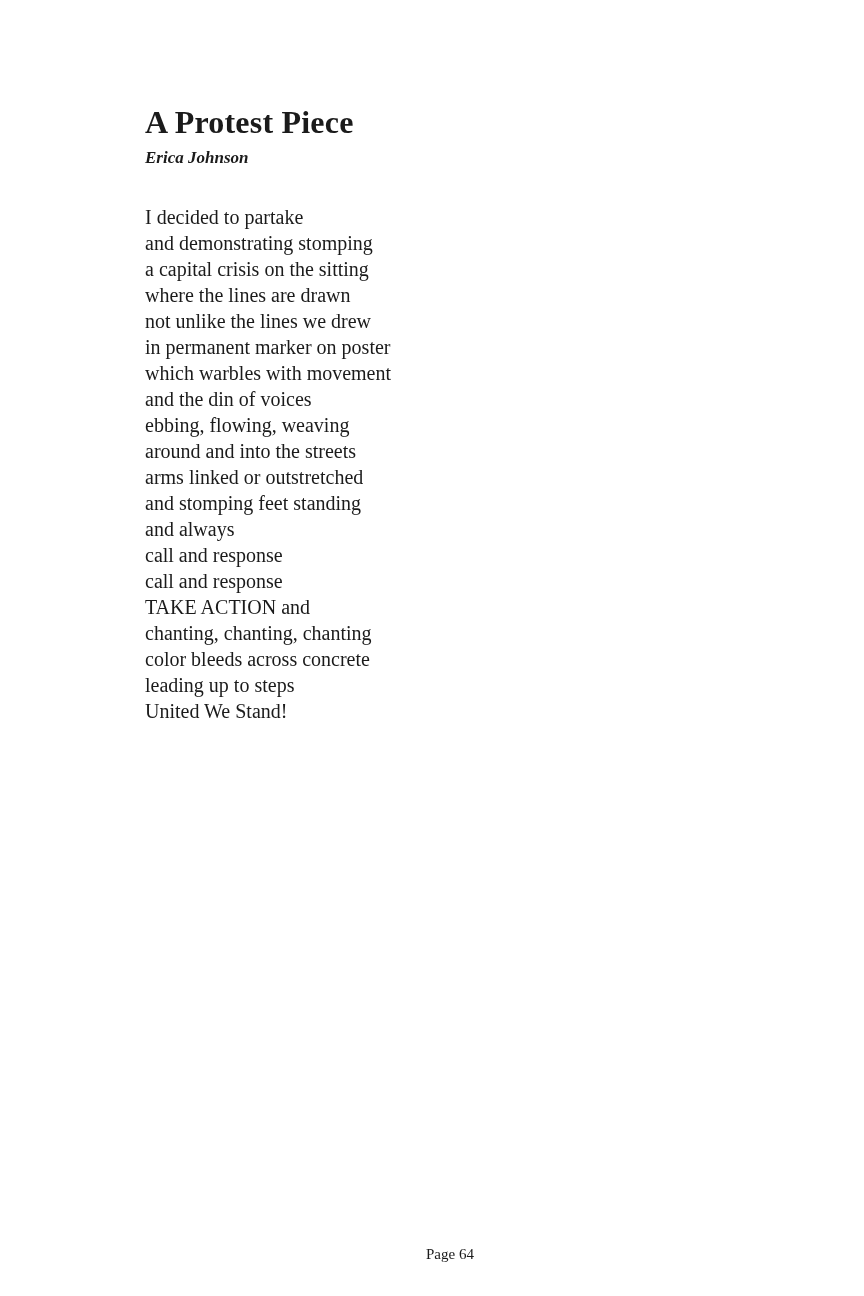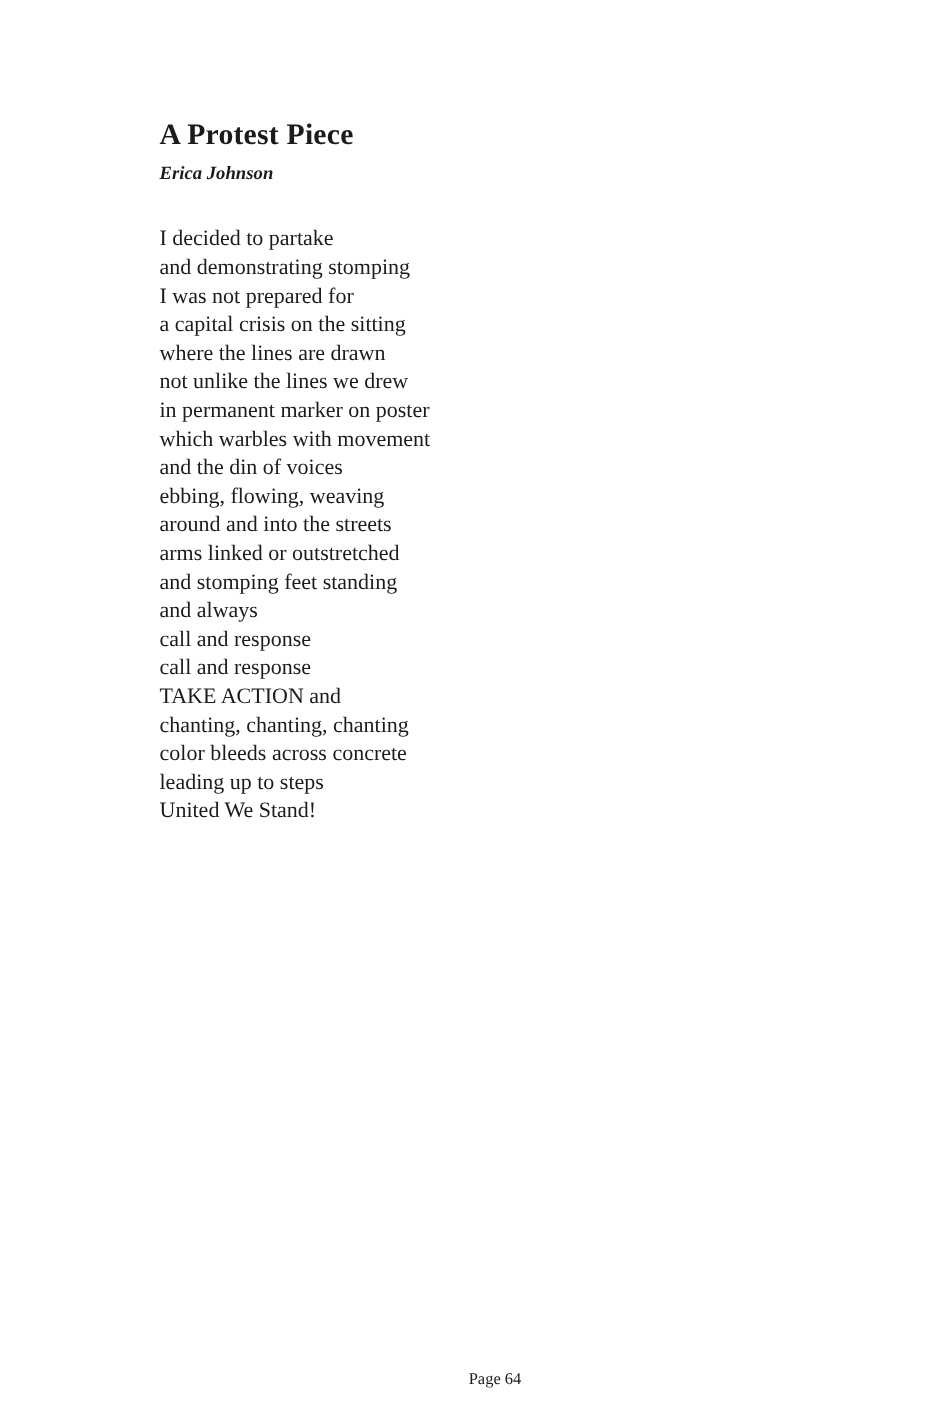--- a/index.html
+++ b/index.html
@@ -19,21 +19,21 @@
     position: absolute;
     left: 145px;
     top: 0;
     width: 610px;
     height: 1296px;
   }
   .title {
     position: absolute;
     left: 0;
     top: 106px;
-    font-size: 27px;
+    font-size: 32px;
     font-weight: bold;
     line-height: 32px;
     letter-spacing: 0.2px;
     margin: 0;
   }
   .author {
     position: absolute;
     left: 0;
     top: 147px;
     font-size: 17px;
@@ -67,21 +67,20 @@
 </head>
 <body>
 
 <div class="page">
   <h1 class="title">A Protest Piece</h1>
   <div class="author">Erica Johnson</div>
 
   <div class="poem">
     <div class="line">I decided to partake</div>
     <div class="line">and demonstrating stomping</div>
-    <div class="line">I was not prepared for</div>
     <div class="line">a capital crisis on the sitting</div>
     <div class="line">where the lines are drawn</div>
     <div class="line">not unlike the lines we drew</div>
     <div class="line">in permanent marker on poster</div>
     <div class="line">which warbles with movement</div>
     <div class="line">and the din of voices</div>
     <div class="line">ebbing, flowing, weaving</div>
     <div class="line">around and into the streets</div>
     <div class="line">arms linked or outstretched</div>
     <div class="line">and stomping feet standing</div>

